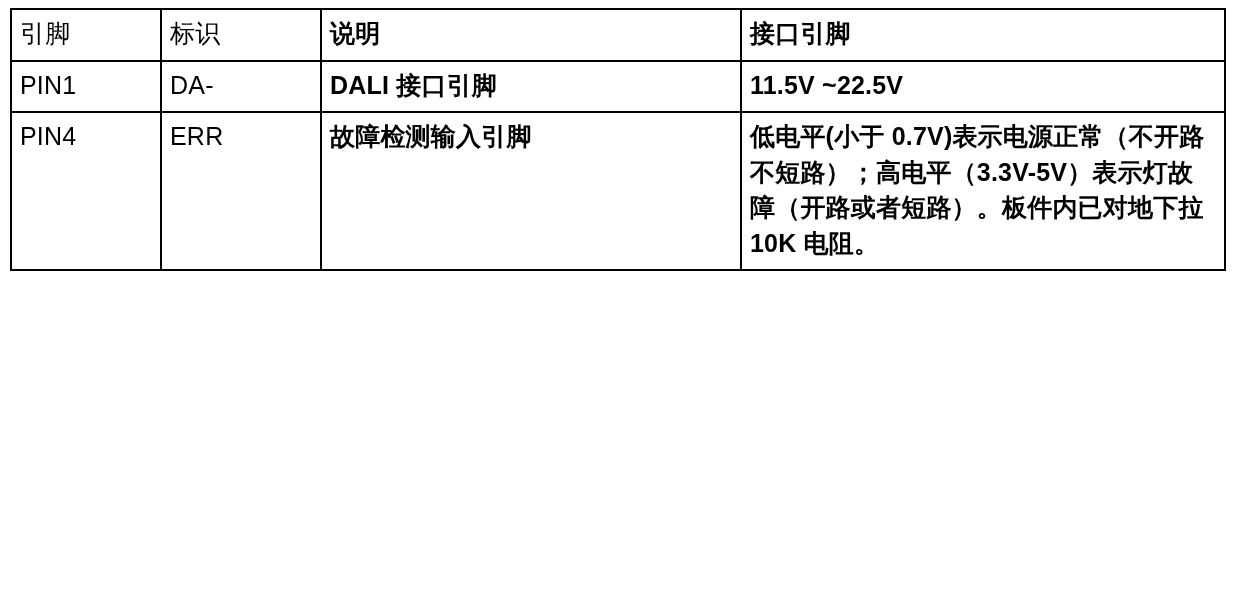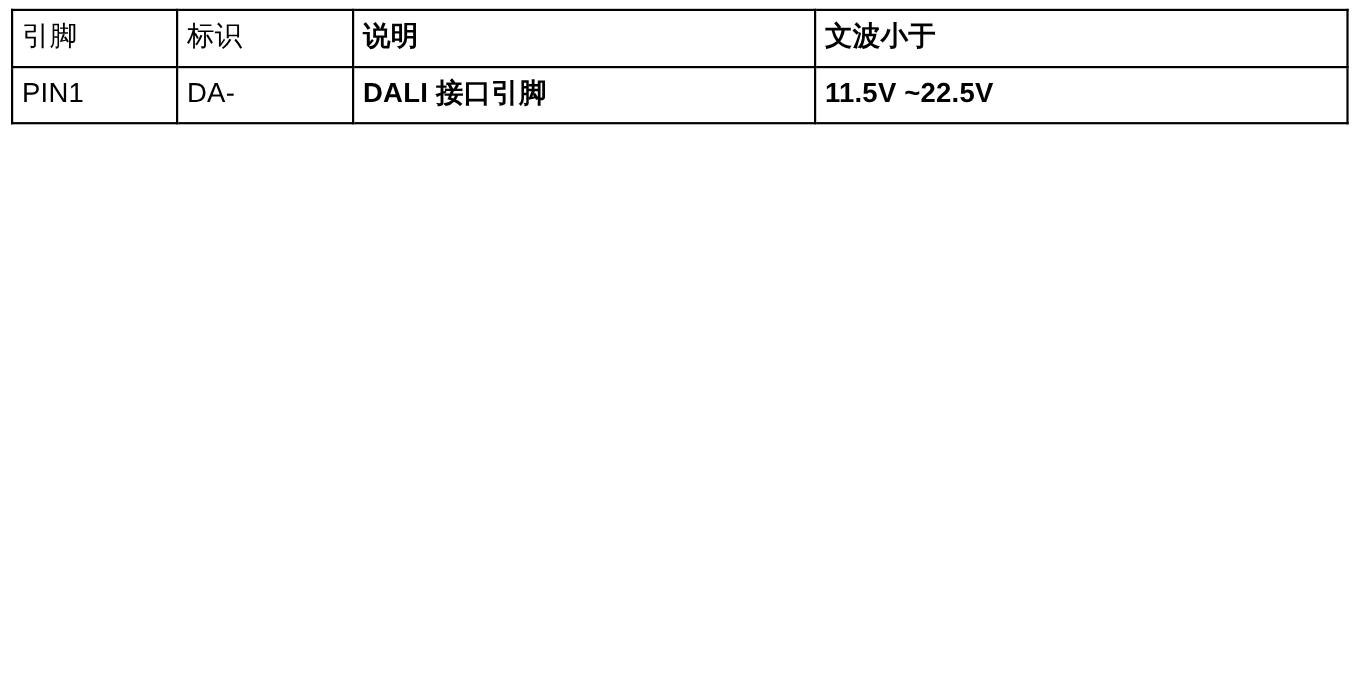--- a/index.html
+++ b/index.html
@@ -63,29 +63,35 @@
       <col class="c-pin">
       <col class="c-id">
       <col class="c-desc">
       <col class="c-elec">
     </colgroup>
     <tbody>
       <tr class="row-head">
         <td class="cell-pin">引脚</td>
         <td class="cell-id">标识</td>
         <td class="cell-desc">说明</td>
-        <td class="cell-elec">文波小于</td>
+        <td class="cell-elec">接口引脚</td>
       </tr>
 
       <tr>
         <td class="cell-pin">PIN1</td>
         <td class="cell-id">DA-</td>
         <td class="cell-desc">DALI 接口引脚</td>
         <td class="cell-elec">11.5V ~22.5V</td>
       </tr>
 
 
 
+      <tr>
+        <td class="cell-pin">PIN4</td>
+        <td class="cell-id">ERR</td>
+        <td class="cell-desc">故障检测输入引脚</td>
+        <td class="cell-elec tall-text">低电平(小于 0.7V)表示电源正常（不开路不短路）；高电平（3.3V-5V）表示灯故障（开路或者短路）。板件内已对地下拉 10K 电阻。</td>
+      </tr>
 
 
     </tbody>
   </table>
 </div>
 
 </body></html>

